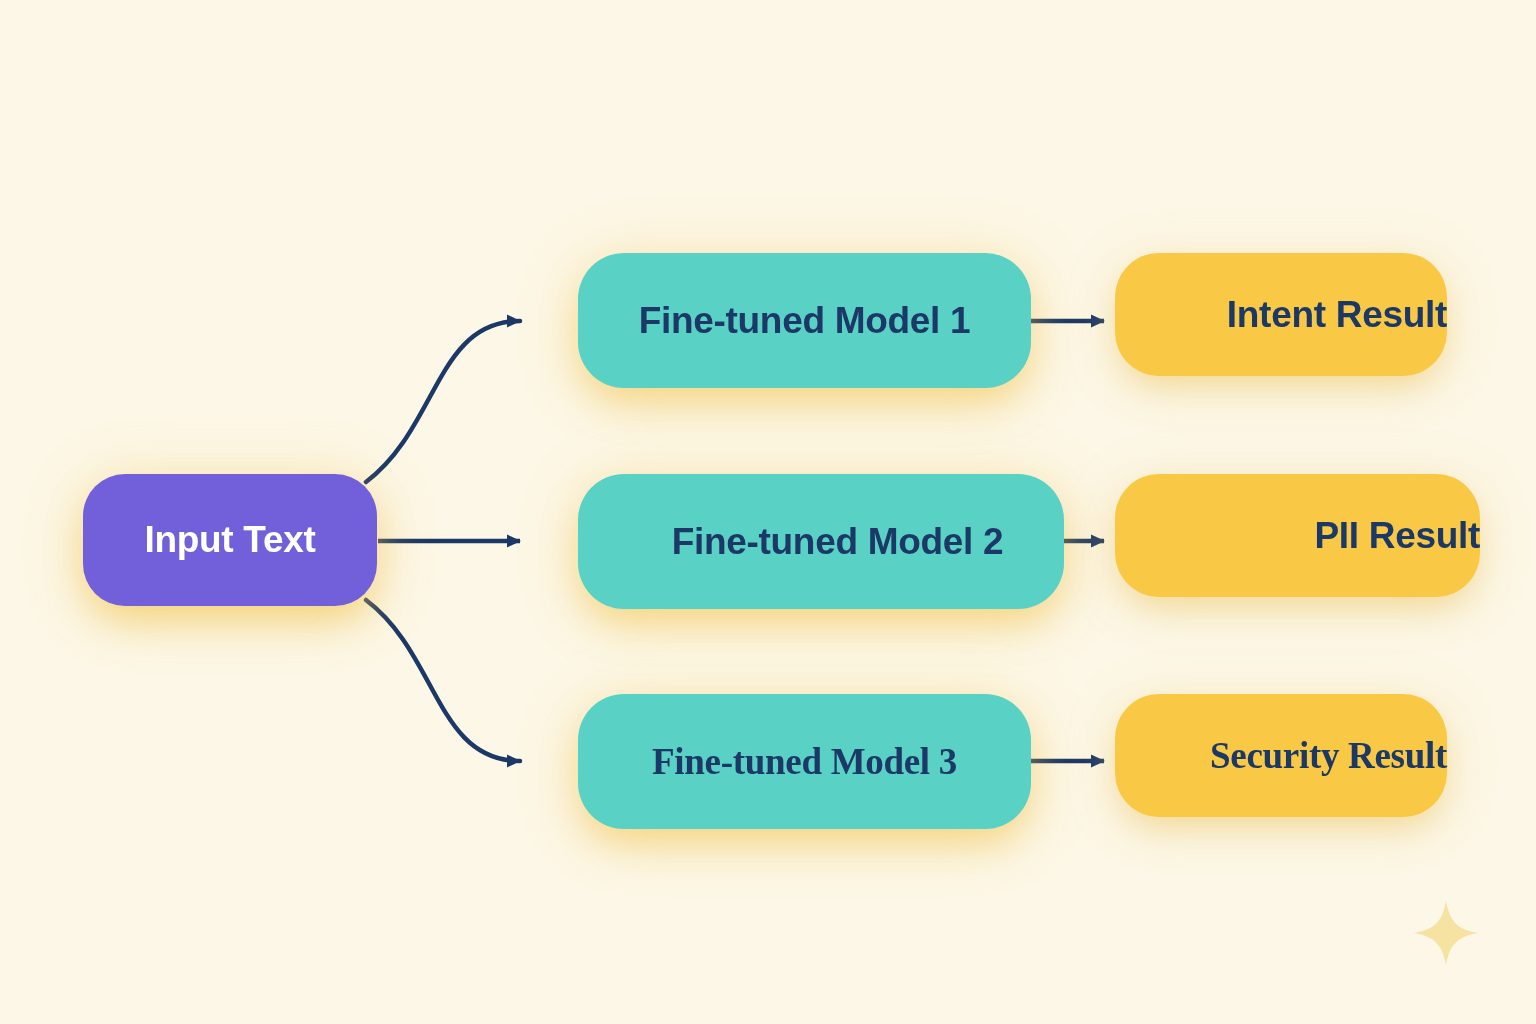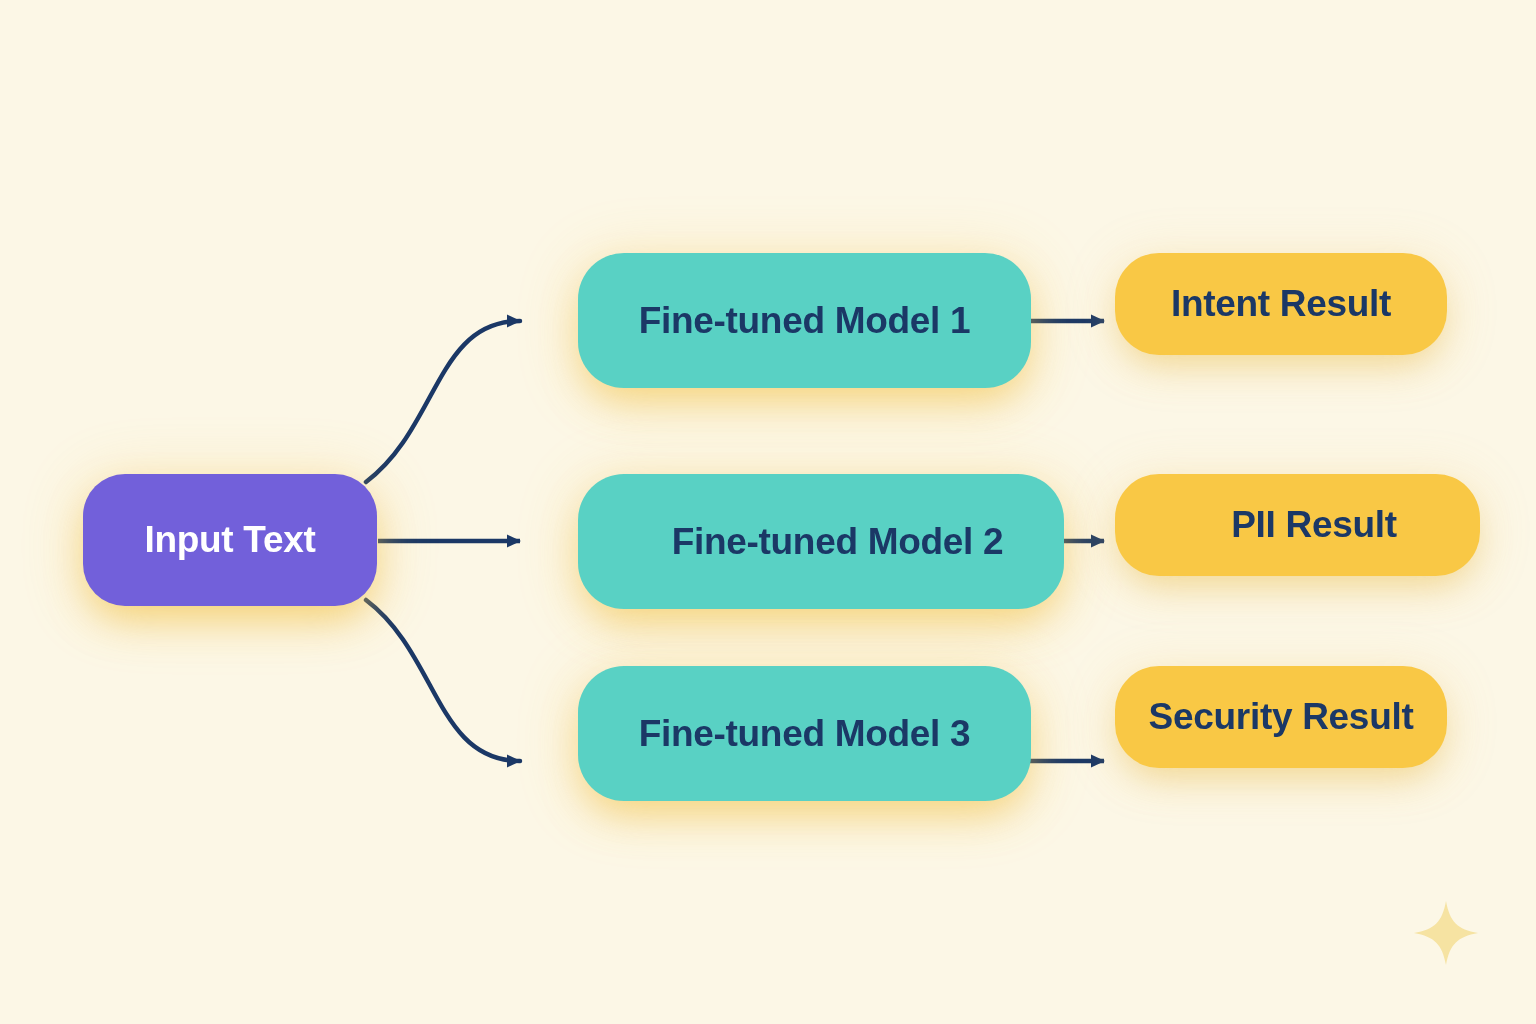--- a/index.html
+++ b/index.html
@@ -26,25 +26,26 @@
     box-shadow:0 18px 38px -6px rgba(242,193,70,.60), 0 6px 60px rgba(242,193,70,.30);
     text-align:center;
   }
   .node-model{
     left:534px;width:453px;height:135px;border-radius:46px;
     background:var(--model-fill,#59D1C4);
     box-shadow:0 18px 38px -6px rgba(242,193,70,.55), 0 6px 60px rgba(242,193,70,.28);
     margin-left:44px;
   }
   .node-result{
-    left:1115px;width:332px;height:102px;border-radius:44px;
+    left:1115px;width:332px;height:123px;border-radius:44px;
     background:var(--result-fill,#F9C845);
     box-shadow:0 16px 34px -8px rgba(236,196,96,.55), 0 6px 50px rgba(240,205,110,.25);
+    justify-content:flex-end;
   }
-  .row1{top:253px;} .row2{top:474px;padding-left:33px;} .row3{top:666px;}
+  .row1{top:253px;} .row2{top:474px;padding-left:33px;} .row3{top:694px;font-family:Liberation Serif, serif;}
   .sparkle{position:absolute;left:1412px;top:897px;width:68px;height:72px;}
   .sparkle path{fill:var(--sparkle,#F6E3A2);}
 </style>
 </head>
 <body>
 
 <div class="canvas">
 
   <svg class="arrow-layer" viewBox="0 0 1536 1024" xmlns="http://www.w3.org/2000/svg">
     <defs>

